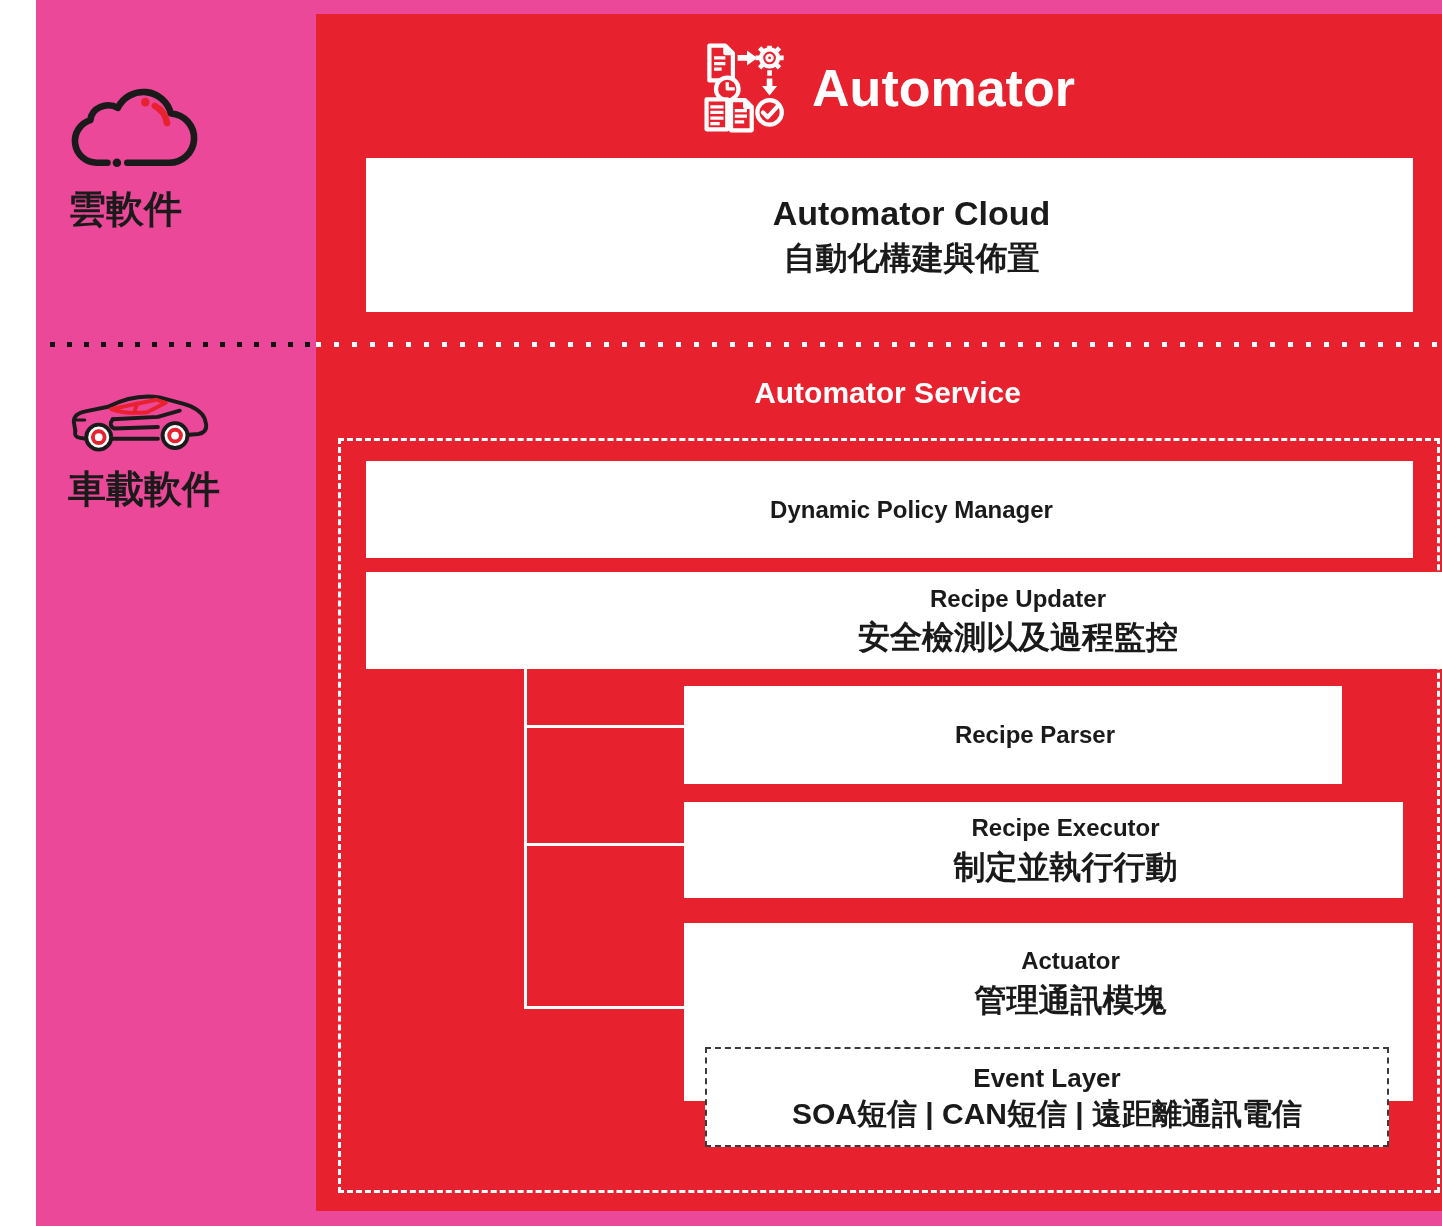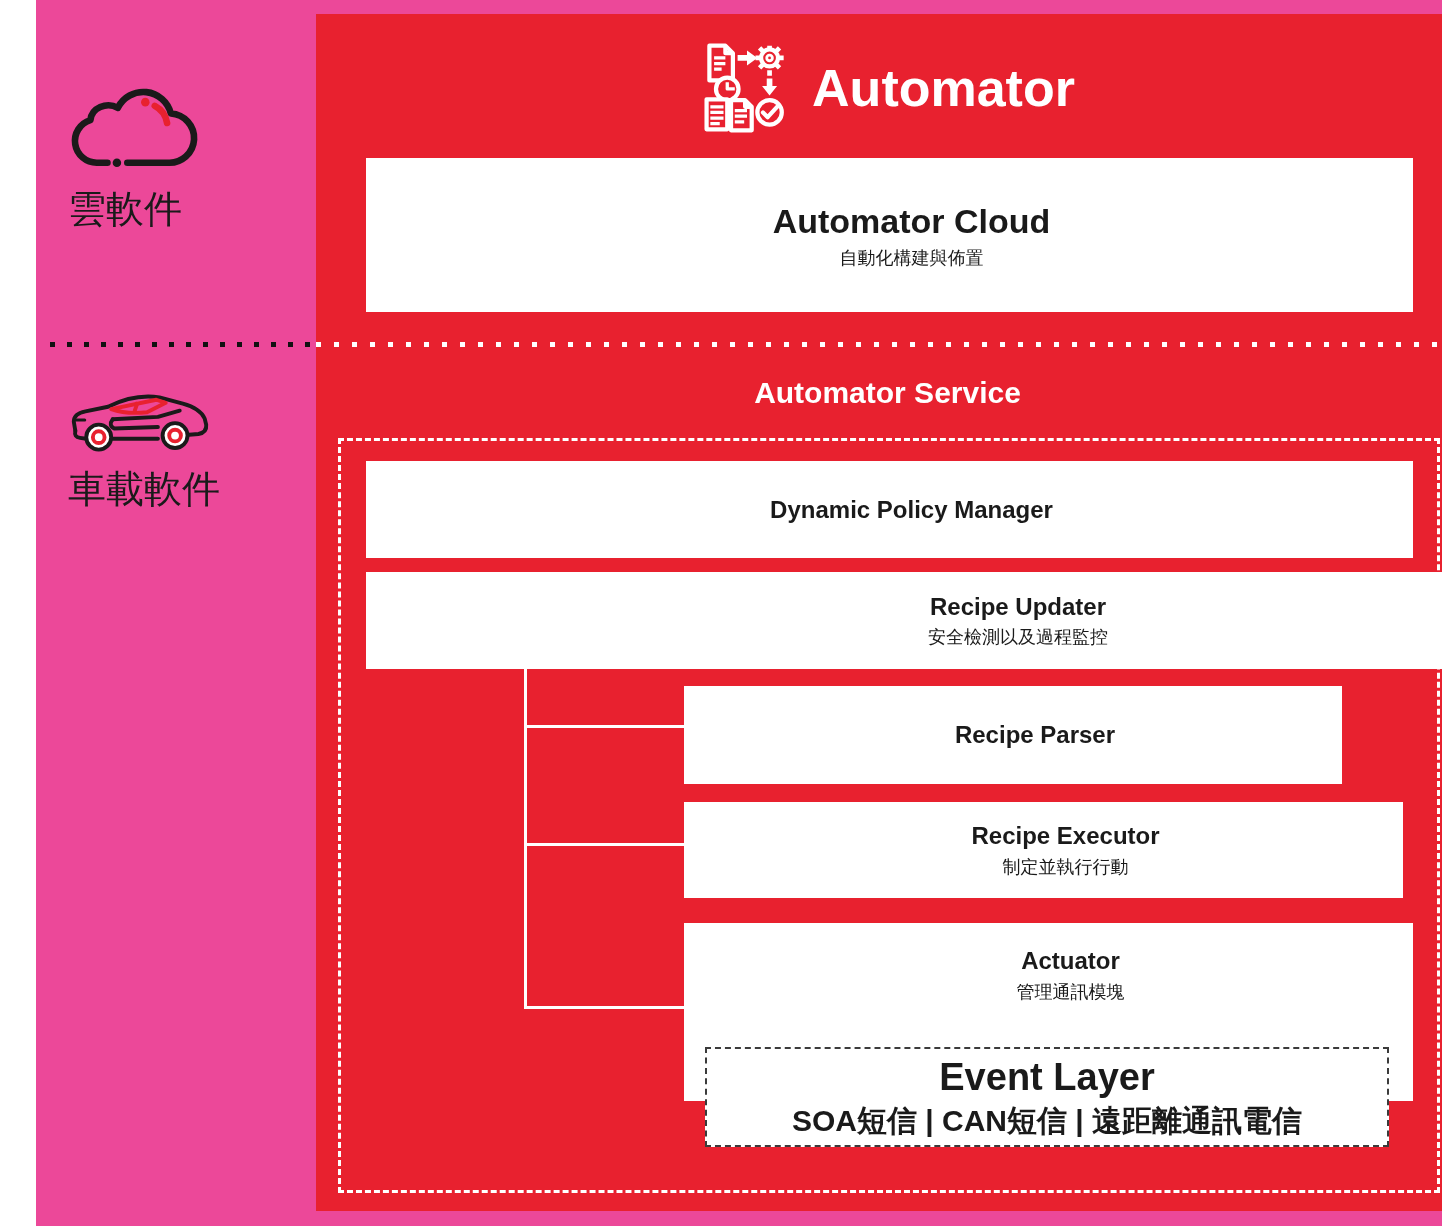--- a/index.html
+++ b/index.html
@@ -13,52 +13,52 @@
   .red-panel{left:280px;top:14px;width:1143px;height:1197px;background:#e8212f;}
 
   
   .logo-row{left:280px;top:22px;width:1143px;height:132px;display:flex;align-items:center;justify-content:center;gap:18px;}
   .logo-row svg{display:block;}
   .logo-title{font-size:52px;font-weight:bold;color:#ffffff;letter-spacing:0px;}
 
   
   .wbox{background:#ffffff;display:flex;flex-direction:column;align-items:center;justify-content:center;text-align:right;padding-left:44px;}
   .wbox .t{font-size:24px;font-weight:bold;line-height:1.15;}
-  .wbox .s{font-size:18px;font-weight:400;margin-top:7px;line-height:1.15;}
+  .wbox .s{font-size:32px;font-weight:700;margin-top:7px;line-height:1.15;}
 
   .cloud-box{left:330px;top:158px;width:1047px;height:154px;}
   .cloud-box .t{font-size:34px;}
 
   
   .div-left{left:14px;top:342px;width:266px;height:5px;
     background:repeating-linear-gradient(90deg,#111 0 5px,transparent 5px 17px);}
   .div-right{left:280px;top:342px;width:1138px;height:5px;
     background:repeating-linear-gradient(90deg,#fff 0 5px,transparent 5px 18px);}
 
   
-  .side-label{font-size:38px;font-weight:normal;color:#1a1a1a;white-space:nowrap;}
+  .side-label{font-size:38px;font-weight:bold;color:#1a1a1a;white-space:nowrap;}
   .cloud-icon-pos{left:26px;top:80px;}
   .cloud-label-pos{left:32px;top:184px;}
   .car-icon-pos{left:30px;top:384px;}
   .car-label-pos{left:32px;top:464px;}
 
   
   .service-title{left:280px;top:376px;width:1143px;text-align:center;
     font-size:30px;font-weight:bold;color:#ffffff;}
   .dashed-container{left:302px;top:438px;width:1102px;height:755px;border:3px dashed #ffffff;}
 
   .dpm-box{left:330px;top:461px;width:1047px;height:97px;}
   .updater-box{left:330px;top:572px;width:1260px;height:97px;}
   .parser-box{left:648px;top:686px;width:658px;height:98px;}
   .executor-box{left:648px;top:802px;width:719px;height:96px;}
   .actuator-box{left:648px;top:923px;width:729px;height:178px;justify-content:flex-start;padding-top:24px;}
 
   .event-layer{left:669px;top:1047px;width:684px;height:100px;background:#ffffff;
     border:2px dashed #3b3b3b;display:flex;flex-direction:column;align-items:center;justify-content:center;text-align:center;}
-  .event-layer .t{font-size:38px;font-weight:bold;line-height:1.1;}
+  .event-layer .t{font-size:26px;font-weight:bold;line-height:1.1;}
   .event-layer .s{font-size:30px;font-weight:600;margin-top:5px;line-height:1.1;}
 
   
   .conn{background:#ffffff;}
   .conn-v{left:488px;top:669px;width:3px;height:340px;}
   .conn-h1{left:488px;top:725px;width:160px;height:3px;}
   .conn-h2{left:488px;top:843px;width:160px;height:3px;}
   .conn-h3{left:488px;top:1006px;width:160px;height:3px;}
 </style>
 </head>

